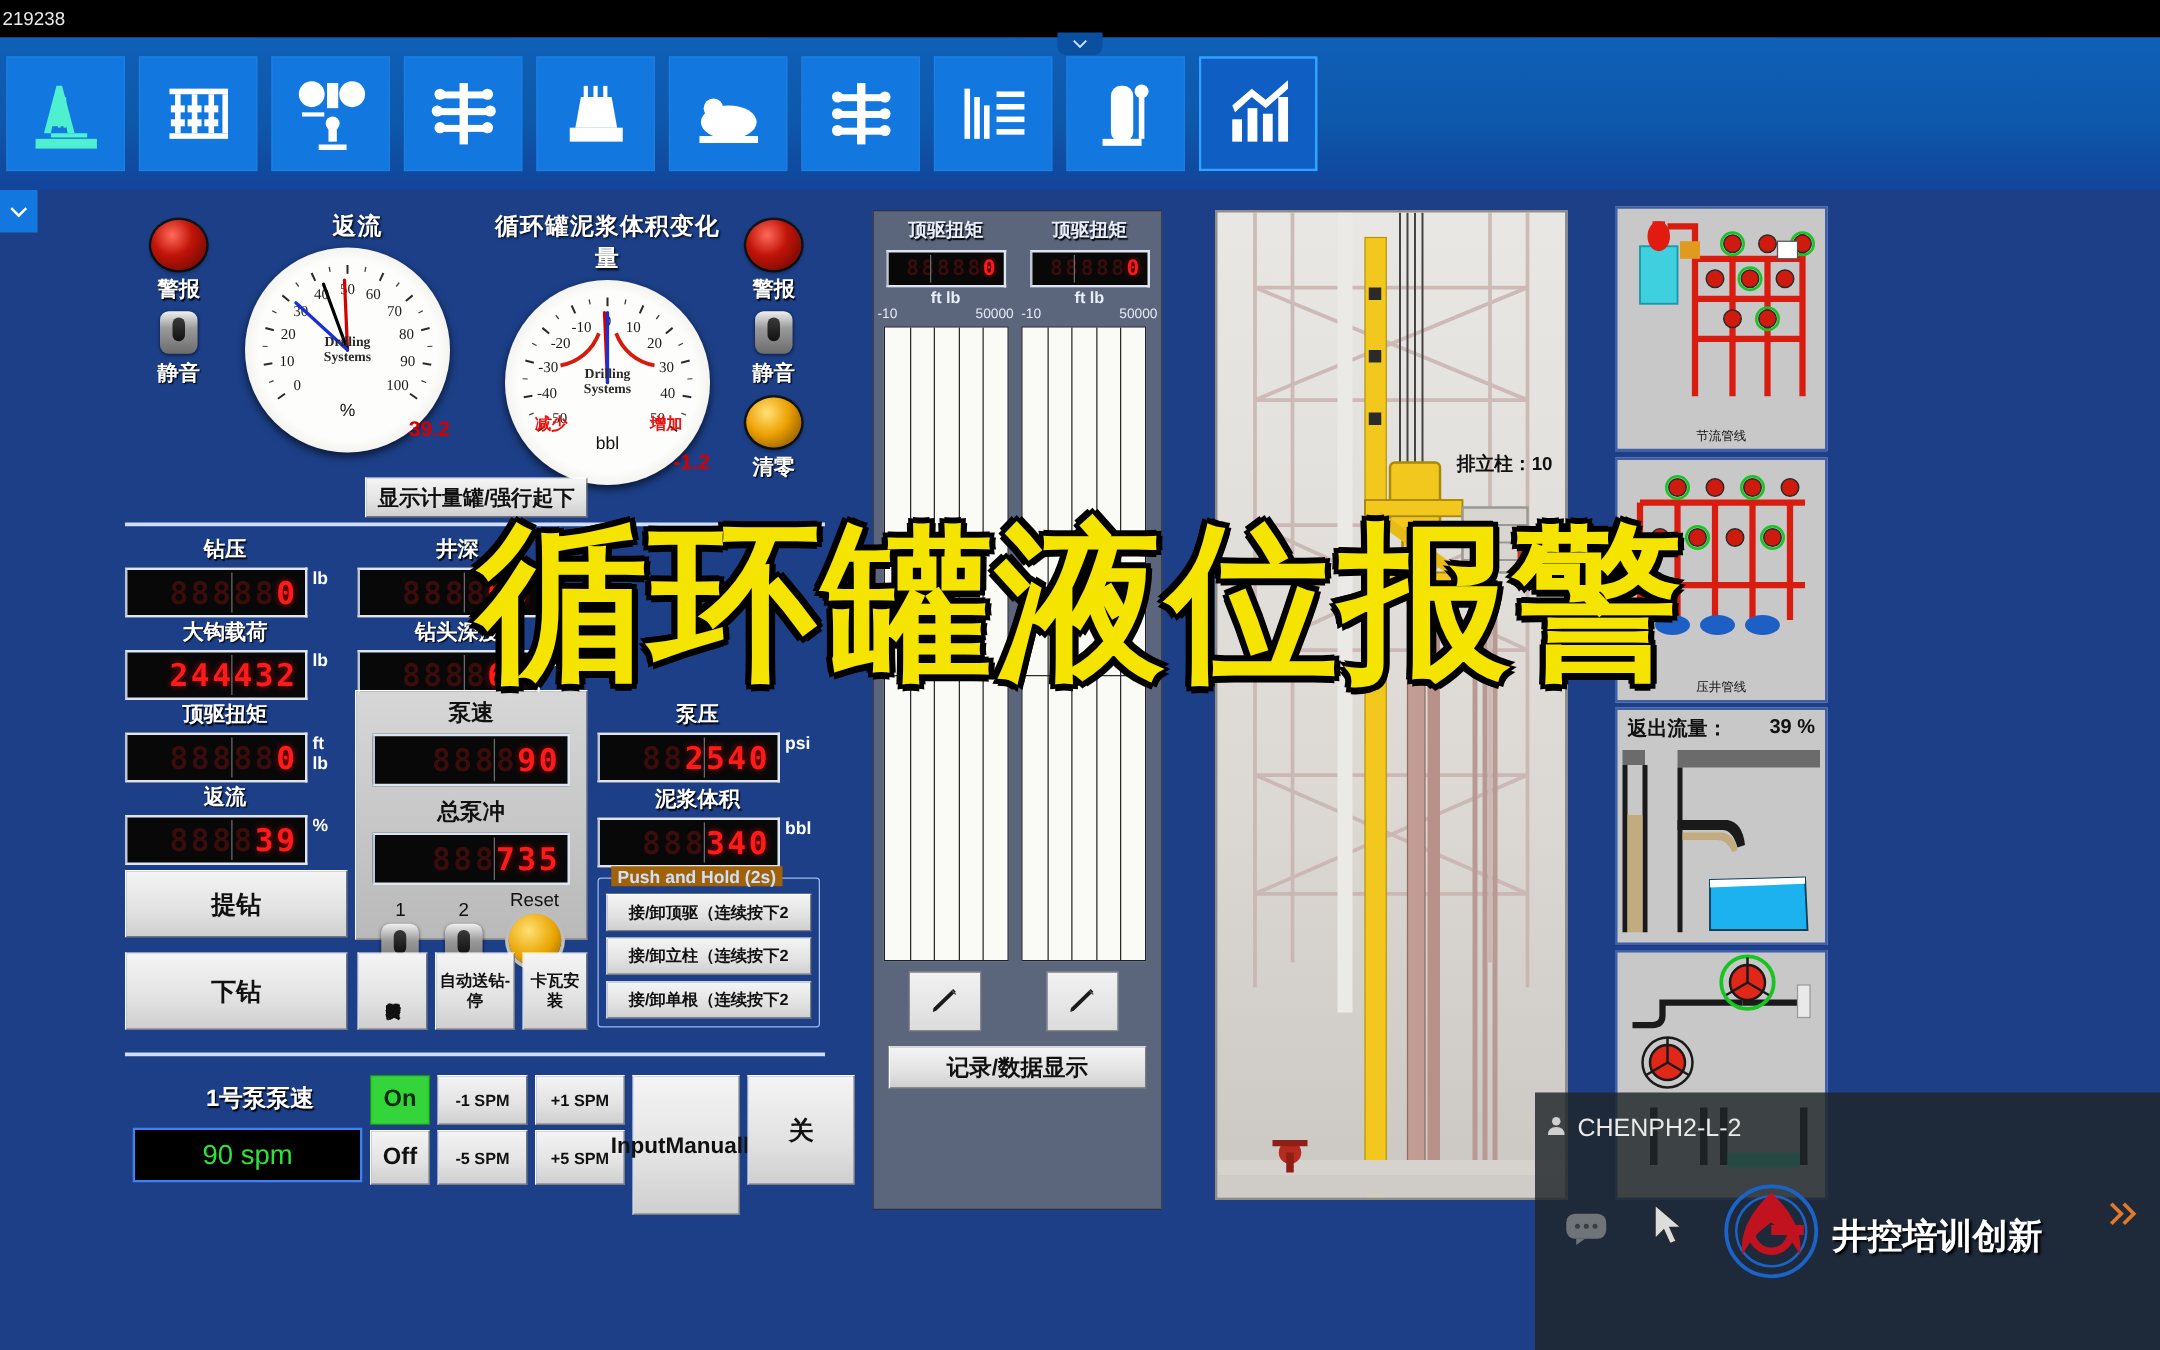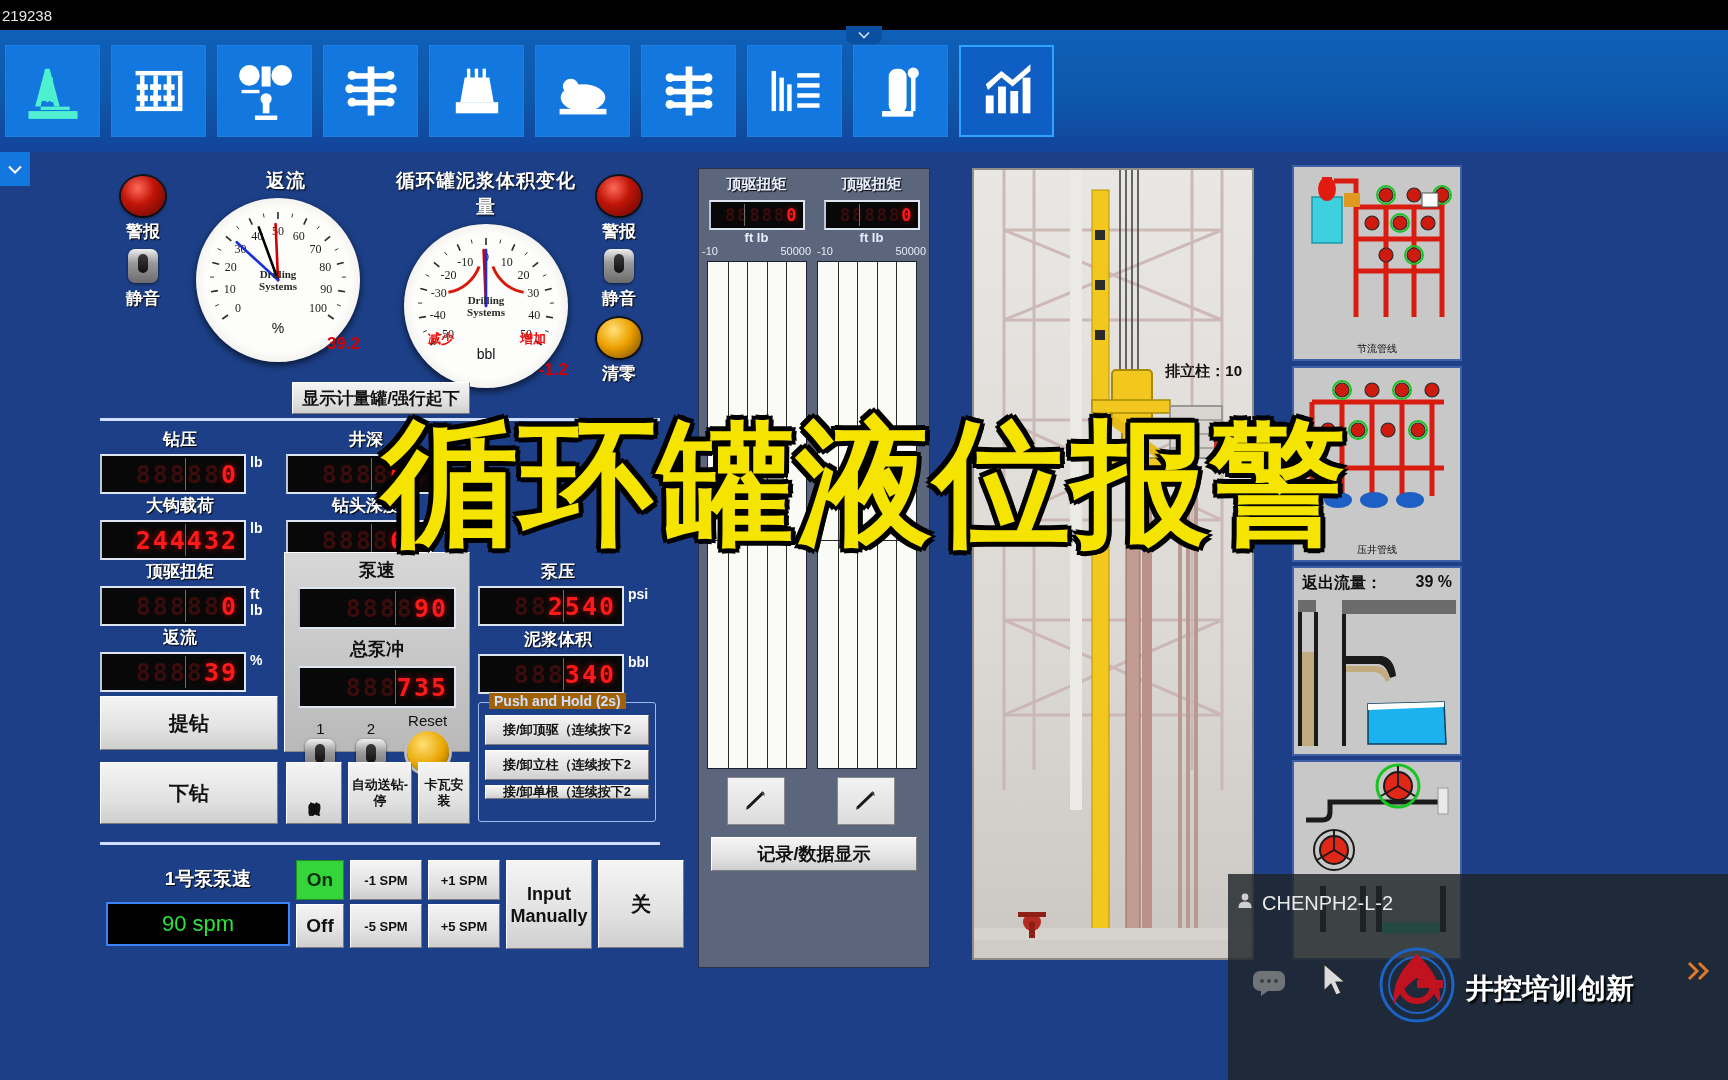--- a/index.html
+++ b/index.html
@@ -594,42 +594,42 @@
           <div class="rsb" style="margin-top:2px"></div>
         </div>
       </div>
     </div>
 
     <div class="pgroup" style="left:382px; top:542px; width:178px; height:120px;">
       <div class="pglegend">Push and Hold (2s)</div>
       <div id="pushhold" style="padding:12px 6px 16px;">
           <div class="btn" style="width: 164px; height: 30px; font-size: 13px; margin-bottom: 5px;">接/卸顶驱（连续按下2</div>
           <div class="btn" style="width: 164px; height: 30px; font-size: 13px; margin-bottom: 5px;">接/卸立柱（连续按下2</div>
-          <div class="btn" style="width: 164px; height: 14px; font-size: 13px; margin-bottom: 5px;">接/卸单根（连续按下2</div>
+          <div class="btn" style="width: 164px; height: 30px; font-size: 13px; margin-bottom: 5px;">接/卸单根（连续按下2</div>
         </div>
     </div>
 
     <div class="btn" style="position:absolute; left:4px; top:536px; width:178px; height:54px; font-size:20px;">提钻</div>
     <div class="btn" style="position:absolute; left:4px; top:602px; width:178px; height:62px; font-size:20px;">下钻</div>
     <div class="btn" style="position:absolute; left:190px; top:602px; width:56px; height:62px; font-size:12px; writing-mode:vertical-rl; line-height:15px; padding:3px;">安装钻杆防喷器</div>
     <div class="btn" style="position:absolute; left:252px; top:602px; width:64px; height:62px; font-size:13px; line-height:16px;">自动送钻-停</div>
     <div class="btn" style="position:absolute; left:322px; top:602px; width:52px; height:62px; font-size:13px; line-height:16px;">卡瓦安装</div>
 
     <div class="hrline" style="left:4px; top:682px; width:560px;"></div>
 
     <div style="position:absolute; left:4px; top:698px; width:560px;">
       <div style="position:absolute; left:26px; top:8px; width:164px; text-align:center; color:#fff; font-size:19px; font-weight:bold; text-shadow:1px 1px 1px #000;">1号泵泵速</div>
       <div style="position:absolute; left:6px; top:44px; width:184px; height:44px; background:#000; border:2px solid #3b82f6; display:flex; align-items:center; justify-content:center; color:#2ee23a; font-size:22px;">90 spm</div>
       <div class="btn" style="position:absolute; left:196px; top:2px; width:48px; height:40px; background:#34d53a; border-color:#1e8f22; color:#0b2d0d; font-size:19px;">On</div>
       <div class="btn" style="position:absolute; left:196px; top:46px; width:48px; height:44px; font-size:19px;">Off</div>
       <div class="btn small" style="position:absolute; left:250px; top:2px; width:72px; height:40px;">-1 SPM</div>
       <div class="btn small" style="position:absolute; left:250px; top:46px; width:72px; height:44px;">-5 SPM</div>
       <div class="btn small" style="position:absolute; left:328px; top:2px; width:72px; height:40px;">+1 SPM</div>
       <div class="btn small" style="position:absolute; left:328px; top:46px; width:72px; height:44px;">+5 SPM</div>
-      <div class="btn" style="position:absolute; left:406px; top:2px; width:86px; height:89px; font-size:18px; flex-direction:column; line-height:22px;">
+      <div class="btn" style="position:absolute; left:406px; top:2px; width:86px; height:112px; font-size:18px; flex-direction:row; line-height:22px;">
         <span>Input</span>
         <span>Manually</span>
       </div>
       <div class="btn" style="position:absolute; left:498px; top:2px; width:86px; height:88px; font-size:20px;">关</div>
     </div>
   </div>
 
   <div class="chartpanel">
     <div class="chhead">
       <div class="chcol">

